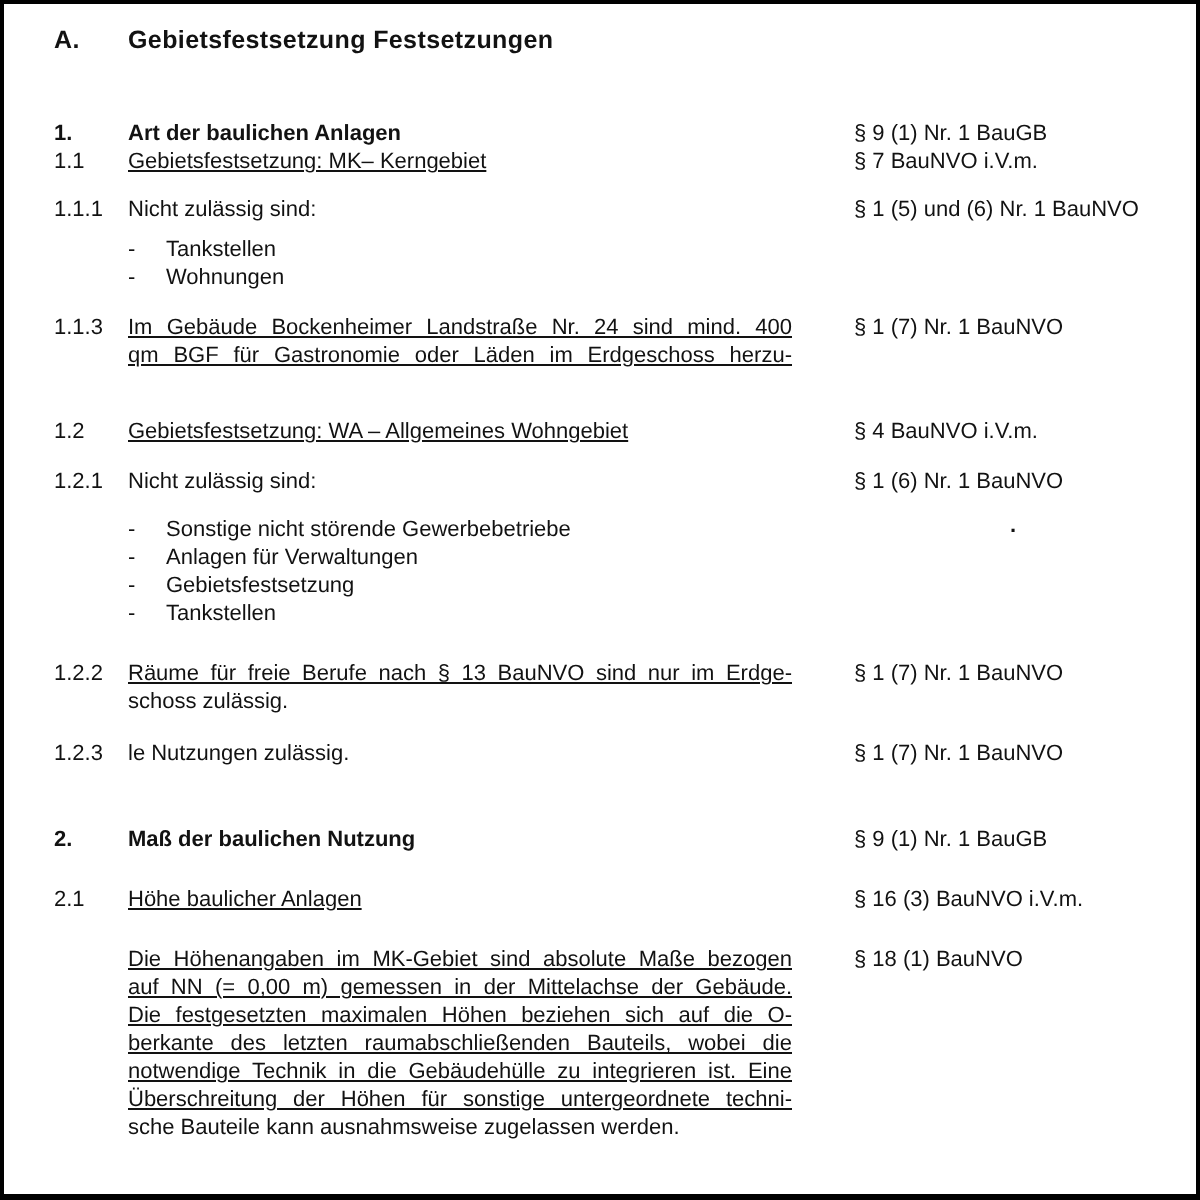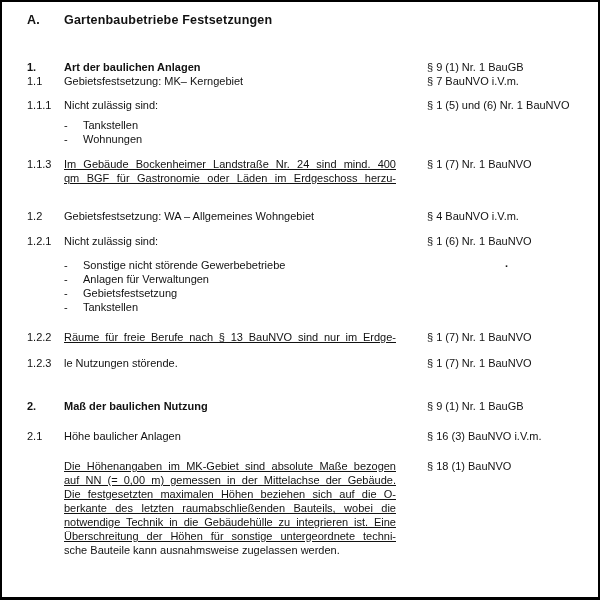--- a/index.html
+++ b/index.html
@@ -11,40 +11,40 @@
     font-family:"Liberation Sans", sans-serif;
     font-size:11px; line-height:14px;
     overflow:hidden; position:relative;
   }
   .row { display:flex; align-items:flex-start; }
   .num { width:37px; flex:none; }
   .main { width:332px; flex:none; }
   .ref { margin-left:31px; white-space:nowrap; position:relative; flex:none; }
   .hdr { font-size:12.5px; font-weight:bold; letter-spacing:0.2px; }
   .bold { font-weight:bold; }
-  .ul { }
+  .ul { text-decoration:underline; }
   .line.just { text-align:justify; text-align-last:justify;text-decoration:underline; }
   .bullets { margin-top:6px; }
   .bullets.mt10 { margin-top:10px; }
   .bullet { display:flex; }
   .dash { width:19px; flex:none; }
   .dot { position:absolute; left:78px; top:22px; font-weight:bold; }
   .mt9{margin-top:16px}.mt10{margin-top:10px}.mt11{margin-top:11px}
   .mt12{margin-top:12px}.mt13{margin-top:0}.mt16{margin-top:16px}
   .mt24{margin-top:24px}.mt29{margin-top:29px}.mt33{margin-top:33px}
 </style>
 </head>
 <body>
 
 <div class="page">
 
   <div class="row">
     <div class="num hdr">A.</div>
     <div class="main">
-        <div class="line hdr">Gartenbaubetriebe Festsetzungen</div>
+        <div class="line hdr">Gebietsfestsetzung Festsetzungen</div>
       </div>
   </div>
 
   <div class="row mt33">
     <div class="num bold">1.</div>
     <div class="main">
         <div class="line bold">Art der baulichen Anlagen</div>
       </div>
     <div class="ref">§ 9 (1) Nr. 1 BauGB</div>
   </div>
@@ -118,28 +118,29 @@
     <div class="ref">
       <span>§ 1 (6) Nr. 1 BauNVO</span>
       <span class="dot">.</span>
     </div>
   </div>
 
   <div class="row mt9">
     <div class="num">1.2.2</div>
     <div class="main">
       <div class="line just">Räume für freie Berufe nach § 13 BauNVO sind nur im Erdge-</div>
+      <div class="line">schoss zulässig.</div>
     </div>
     <div class="ref">§ 1 (7) Nr. 1 BauNVO</div>
   </div>
 
   <div class="row mt12">
     <div class="num">1.2.3</div>
     <div class="main">
-      <div class="line">le Nutzungen störende.</div>
+      <div class="line">le Nutzungen zulässig.</div>
     </div>
     <div class="ref">§ 1 (7) Nr. 1 BauNVO</div>
   </div>
 
   <div class="row mt29">
     <div class="num bold">2.</div>
     <div class="main">
         <div class="line bold">Maß der baulichen Nutzung</div>
       </div>
     <div class="ref">§ 9 (1) Nr. 1 BauGB</div>

